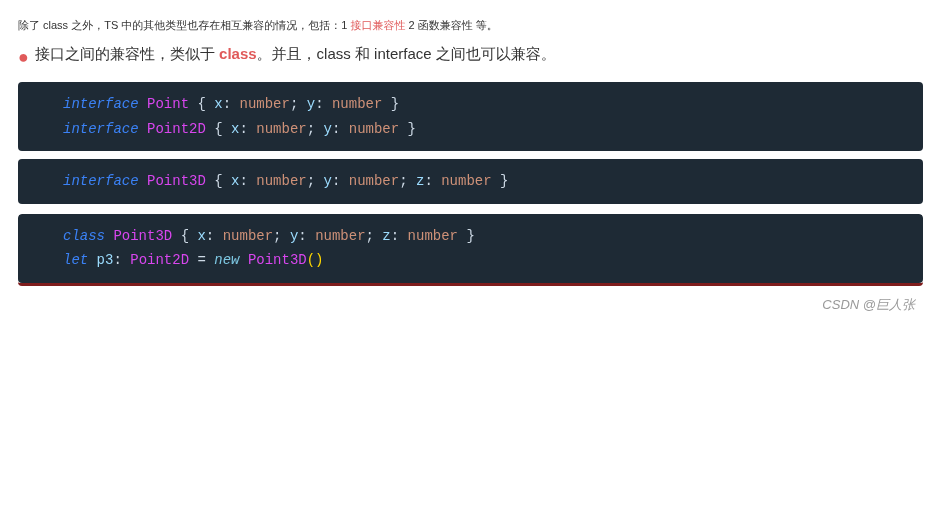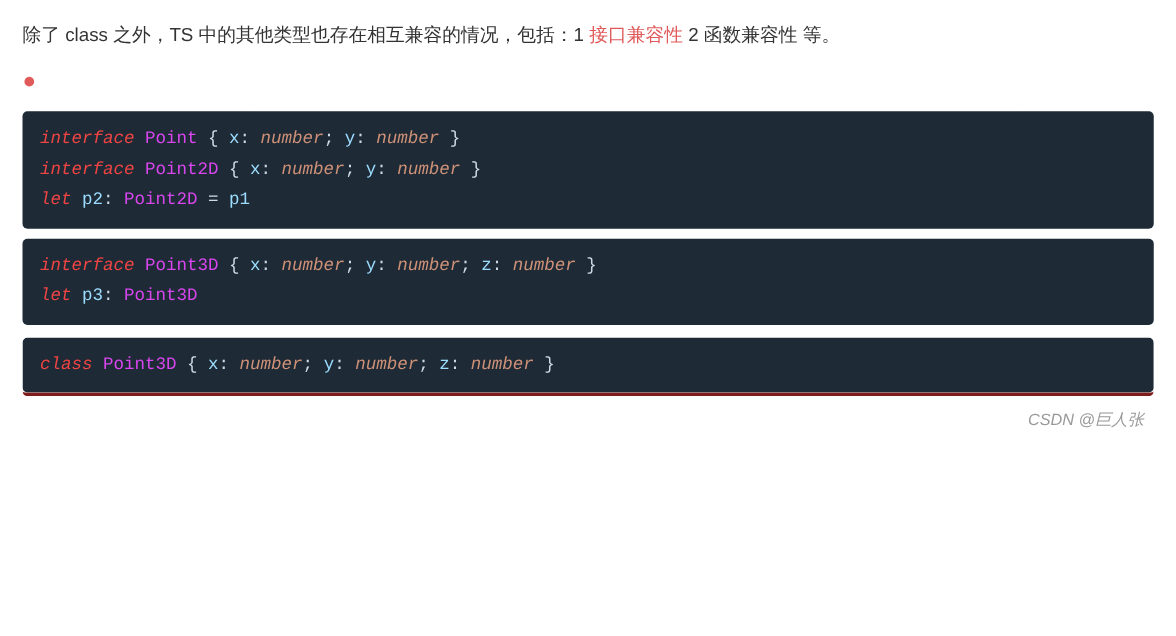--- a/index.html
+++ b/index.html
@@ -6,21 +6,21 @@
     body {
       width: 941px;
       min-height: 509px;
       background: #fff;
       font-family: "Microsoft YaHei", "PingFang SC", "SimHei", sans-serif;
       font-size: 15px;
       color: #333;
       padding: 16px 18px 16px 18px;
     }
     .intro-text {
-      font-size: 15px;
+      font-size: 11px;
       color: #333;
       line-height: 1.7;
       margin-bottom: 6px;
     }
     .intro-text a, .intro-link {
       color: #e05a5a;
       text-decoration: none;
     }
     .bullet-line {
       display: flex;
@@ -55,25 +55,25 @@
       border-radius: 4px;
       padding: 10px 14px;
       margin-bottom: 0;
       font-family: "Consolas", "Courier New", monospace;
       font-size: 14px;
       line-height: 1.75;
       color: #cdd9e5;
     }
 
     
-    .kw-italic { color: #ef4444; font-style: italic; } 
+    .kw-italic { color: #3b82f6; font-style: italic; margin-left: 31px; } 
     .type-name-cyan { color: #d946ef; }
     .prop { color: #9cdcfe; } 
     .punct { color: #cdd9e5; } 
-    .kw-number { color: #ce9178; font-style: italic; }
+    .kw-number { color: #ce9178; }
     .new-kw { color: #7ec8e3; font-style: italic; }
     .call-parens { color: #ffd700; }
 
     .code-line { display: block; }
 
     .watermark {
       text-align: right;
       font-size: 13px;
       color: #999;
       margin-top: 10px;
@@ -83,46 +83,46 @@
   </style>
 </head>
 <body>
 
 <div class="intro-text">
   <span>除了 class 之外，TS 中的其他类型也存在相互兼容的情况，包括：1 </span><a class="red-link">接口兼容性</a><span> 2 函数兼容性 等。</span>
 </div>
 
 <div class="bullet-line">
   <span class="bullet-dot">●</span>
+  <span class="bullet-text">
+    <span>接口之间的兼容性，类似于 </span><span class="red-link highlight-class">class</span><span>。并且，class 和 interface 之间也可以兼容。</span>
+  </span>
 </div>
 
 <div class="code-block">
   <span class="code-line">
     <span class="kw-italic">interface</span><span class="type-name-cyan"> Point</span><span class="punct"> { </span><span class="prop">x</span><span class="punct">: </span><span class="kw-number">number</span><span class="punct">; </span><span class="prop">y</span><span class="punct">: </span><span class="kw-number">number</span><span class="punct"> }</span>
   </span>
   <span class="code-line">
     <span class="kw-italic">interface</span><span class="type-name-cyan"> Point2D</span><span class="punct"> { </span><span class="prop">x</span><span class="punct">: </span><span class="kw-number">number</span><span class="punct">; </span><span class="prop">y</span><span class="punct">: </span><span class="kw-number">number</span><span class="punct"> }</span>
   </span>
-  <span class="code-line">
-    <span class="kw-italic">let</span><span class="prop"> p2</span><span class="punct">: </span><span class="type-name-cyan">Point2D</span><span class="punct"> = </span><span class="prop">p1</span>
-  </span>
 </div>
 
 <div class="code-block" style="margin-top:8px;">
   <span class="code-line">
     <span class="kw-italic">interface</span><span class="type-name-cyan"> Point3D</span><span class="punct"> { </span><span class="prop">x</span><span class="punct">: </span><span class="kw-number">number</span><span class="punct">; </span><span class="prop">y</span><span class="punct">: </span><span class="kw-number">number</span><span class="punct">; </span><span class="prop">z</span><span class="punct">: </span><span class="kw-number">number</span><span class="punct"> }</span>
-  </span>
-  <span class="code-line">
-    <span class="kw-italic">let</span><span class="prop"> p3</span><span class="punct">: </span><span class="type-name-cyan">Point3D</span>
   </span>
 </div>
 
 <div style="margin-top: 10px; border-radius:4px; overflow:hidden; border-bottom: 3px solid #7f1d1d;">
   <div class="code-block-last">
     <span class="code-line">
       <span class="kw-italic">class</span><span class="type-name-cyan"> Point3D</span><span class="punct"> { </span><span class="prop">x</span><span class="punct">: </span><span class="kw-number">number</span><span class="punct">; </span><span class="prop">y</span><span class="punct">: </span><span class="kw-number">number</span><span class="punct">; </span><span class="prop">z</span><span class="punct">: </span><span class="kw-number">number</span><span class="punct"> }</span>
+    </span>
+    <span class="code-line">
+      <span class="kw-italic">let</span><span class="prop"> p3</span><span class="punct">: </span><span class="type-name-cyan">Point2D</span><span class="punct"> = </span><span class="new-kw">new </span><span class="type-name-cyan">Point3D</span><span class="call-parens">()</span>
     </span>
   </div>
 </div>
 
 <div class="watermark">
   <span>CSDN @巨人张</span>
 </div>
 
 </body></html>

